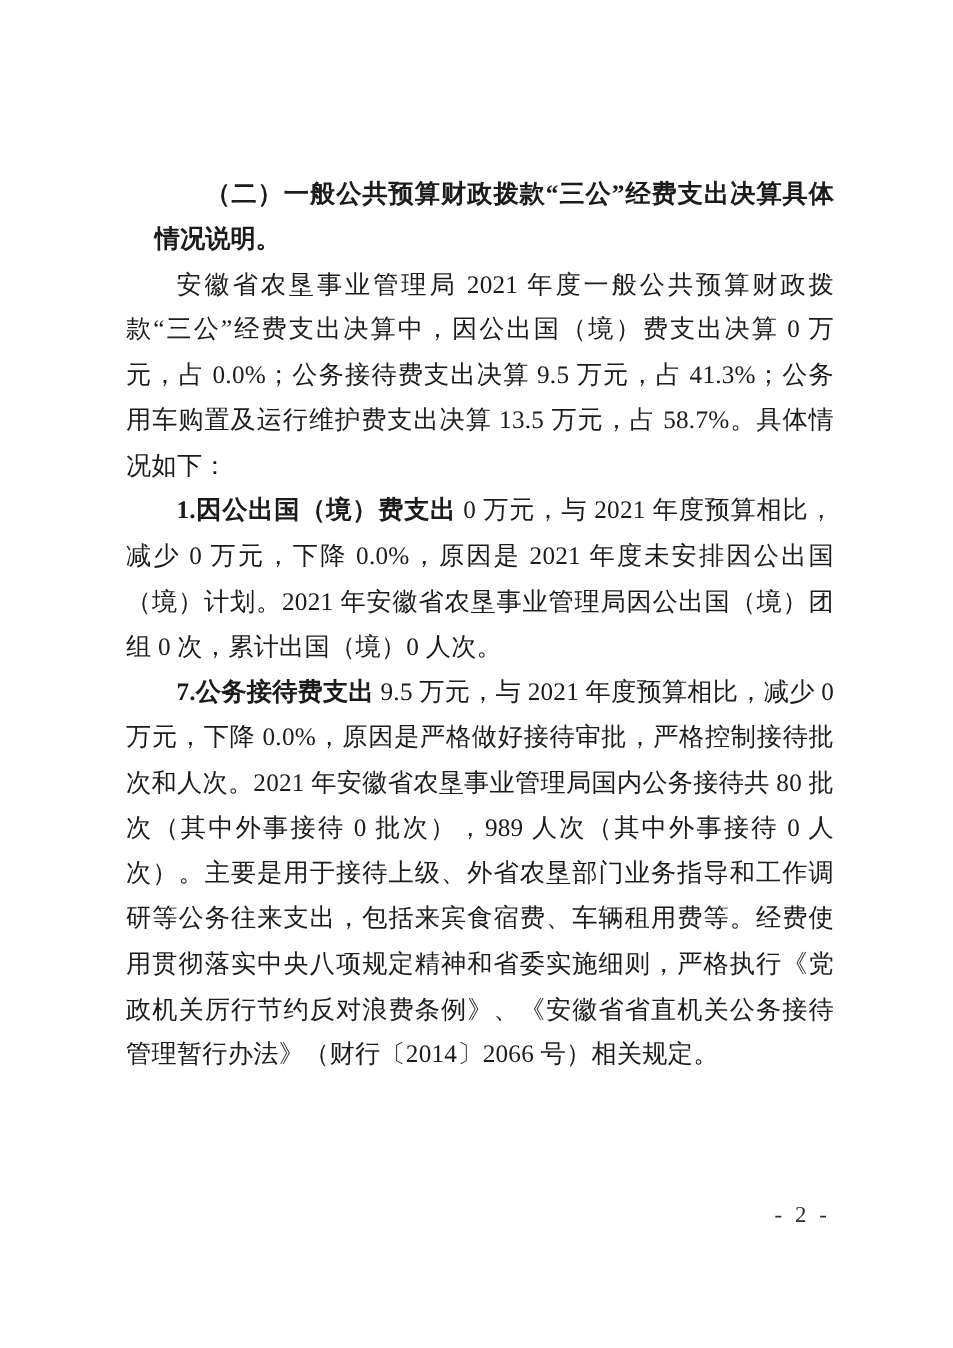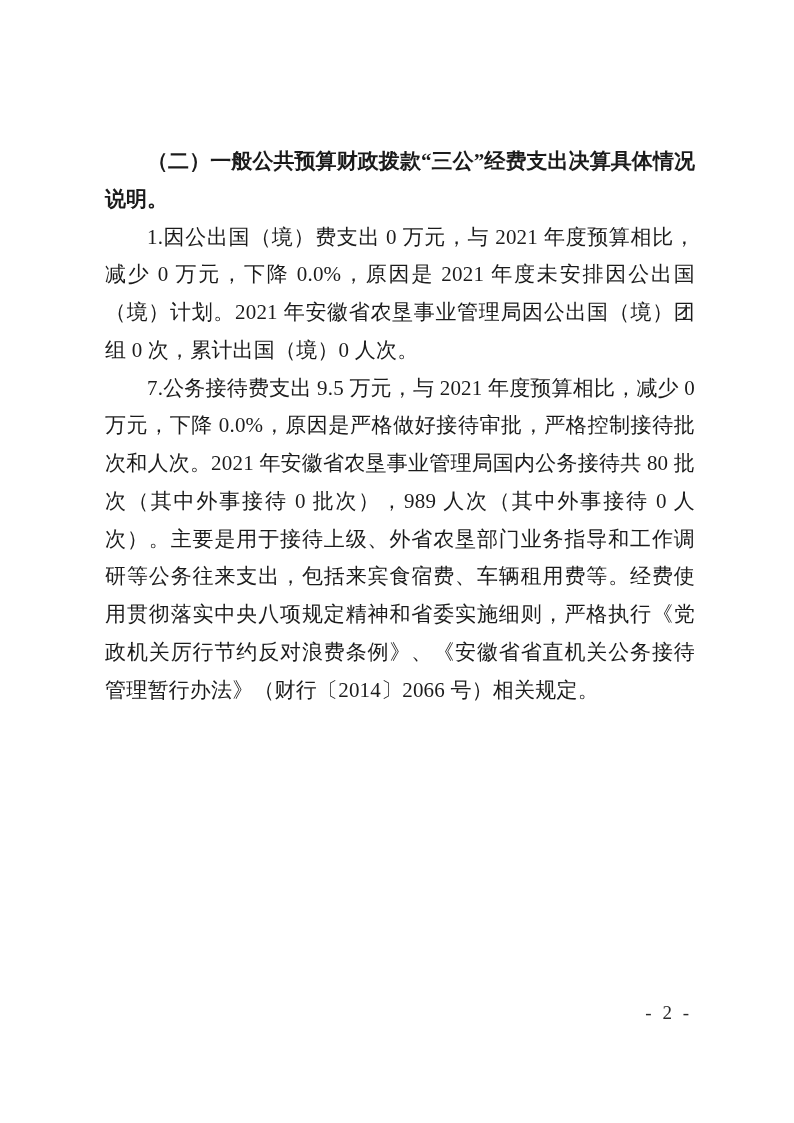--- a/index.html
+++ b/index.html
@@ -28,42 +28,46 @@
     line-height: 37.75px;
     text-align: justify;
     text-justify: inter-character;
     text-indent: 2em;
     letter-spacing: 0.2px;
     word-break: break-all;
   }
   .heading {
     font-weight: bold;
     letter-spacing: 0;
+    margin-left: 24px;
   }
   .lead {
-    font-weight: normal;
+    font-weight: bold;
   }
   .footer {
     position: absolute;
     top: 1000px;
     right: 102px;
     font-size: 19px;
     line-height: 26px;
     color: #2a2a2a;
     letter-spacing: 3px;
   }
 </style>
 </head>
 <body>
 
 <div class="page">
   <div class="content">
 
     <p class="heading">（二）一般公共预算财政拨款“三公”经费支出决算具体情况说明。</p>
 
+    <p class="para">
+      <span>安徽省农垦事业管理局 2021 年度一般公共预算财政拨款“三公”经费支出决算中，因公出国（境）费支出决算 0 万元，占 0.0%；公务接待费支出决算 9.5 万元，占 41.3%；公务用车购置及运行维护费支出决算 13.5 万元，占 58.7%。具体情况如下：</span>
+    </p>
 
     <p class="para">
       <b class="lead">1.因公出国（境）费支出</b><span> 0 万元，与 2021 年度预算相比，减少 0 万元，下降 0.0%，原因是 2021 年度未安排因公出国（境）计划。2021 年安徽省农垦事业管理局因公出国（境）团组 0 次，累计出国（境）0 人次。</span>
     </p>
 
     <p class="para">
       <b class="lead">7.公务接待费支出</b><span> 9.5 万元，与 2021 年度预算相比，减少 0 万元，下降 0.0%，原因是严格做好接待审批，严格控制接待批次和人次。2021 年安徽省农垦事业管理局国内公务接待共 80 批次（其中外事接待 0 批次），989 人次（其中外事接待 0 人次）。主要是用于接待上级、外省农垦部门业务指导和工作调研等公务往来支出，包括来宾食宿费、车辆租用费等。经费使用贯彻落实中央八项规定精神和省委实施细则，严格执行《党政机关厉行节约反对浪费条例》、《安徽省省直机关公务接待管理暂行办法》（财行〔2014〕2066 号）相关规定。</span>
     </p>
 
 

